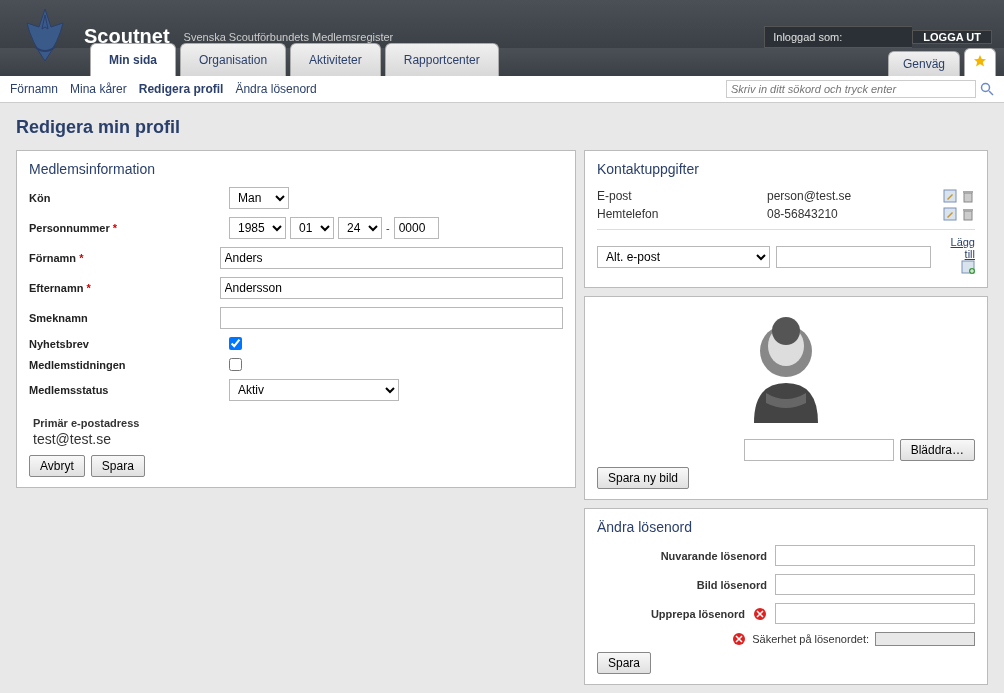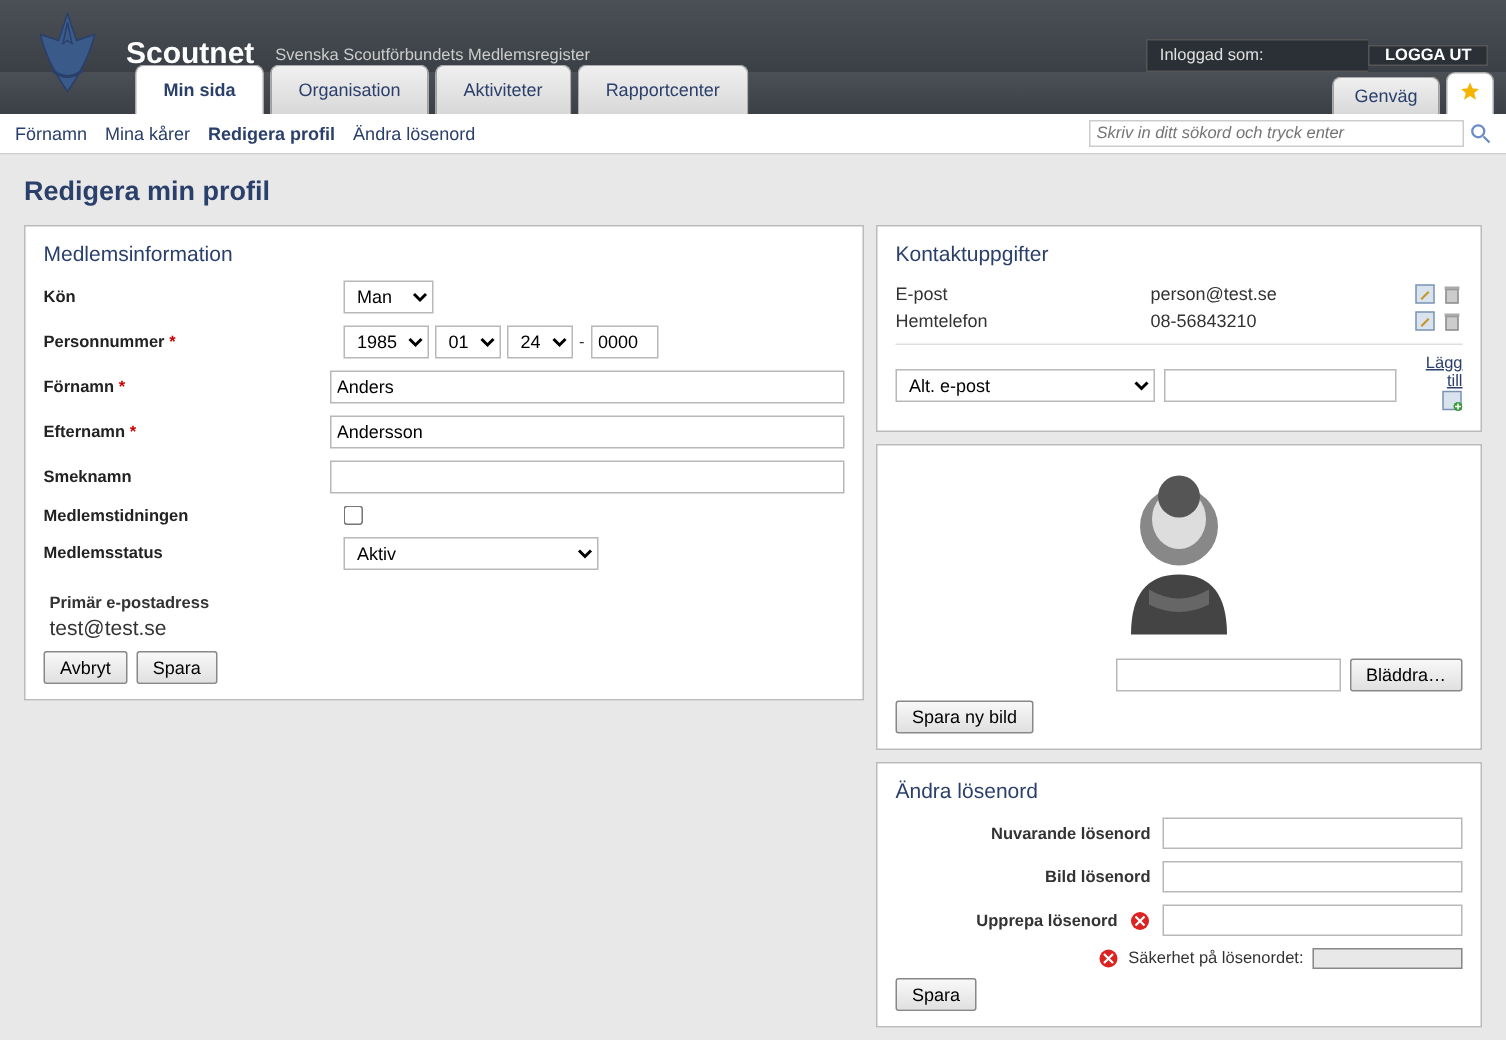--- a/index.html
+++ b/index.html
@@ -134,20 +134,24 @@
         <div class="field-row">
           <div class="field-label"><span>Efternamn</span> <span class="req">*</span></div>
           <input class="text-input" value="Andersson" style="">
         </div>
 
         <div class="field-row">
           <div class="field-label">Smeknamn</div>
           <input class="text-input" style="">
         </div>
 
+        <div class="field-row">
+          <div class="field-label">Nyhetsbrev</div>
+          <input type="checkbox" checked="" style="">
+        </div>
 
         <div class="field-row">
           <div class="field-label">Medlemstidningen</div>
           <input type="checkbox" style="">
         </div>
 
         <div class="field-row">
           <div class="field-label">Medlemsstatus</div>
           <select class="select" style="width:170px"><option>Aktiv</option></select>
         </div>

